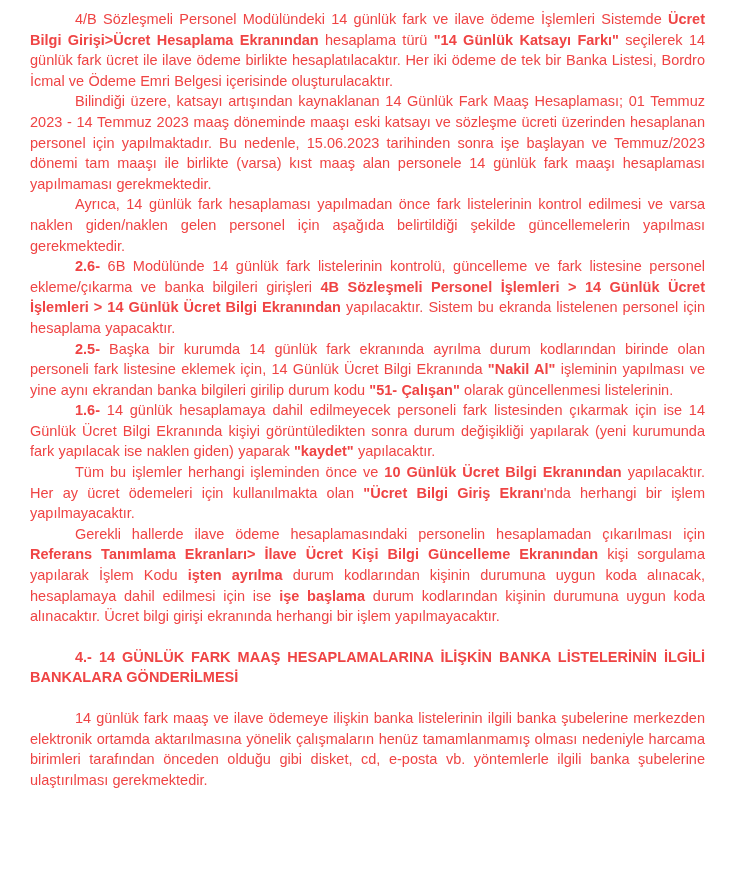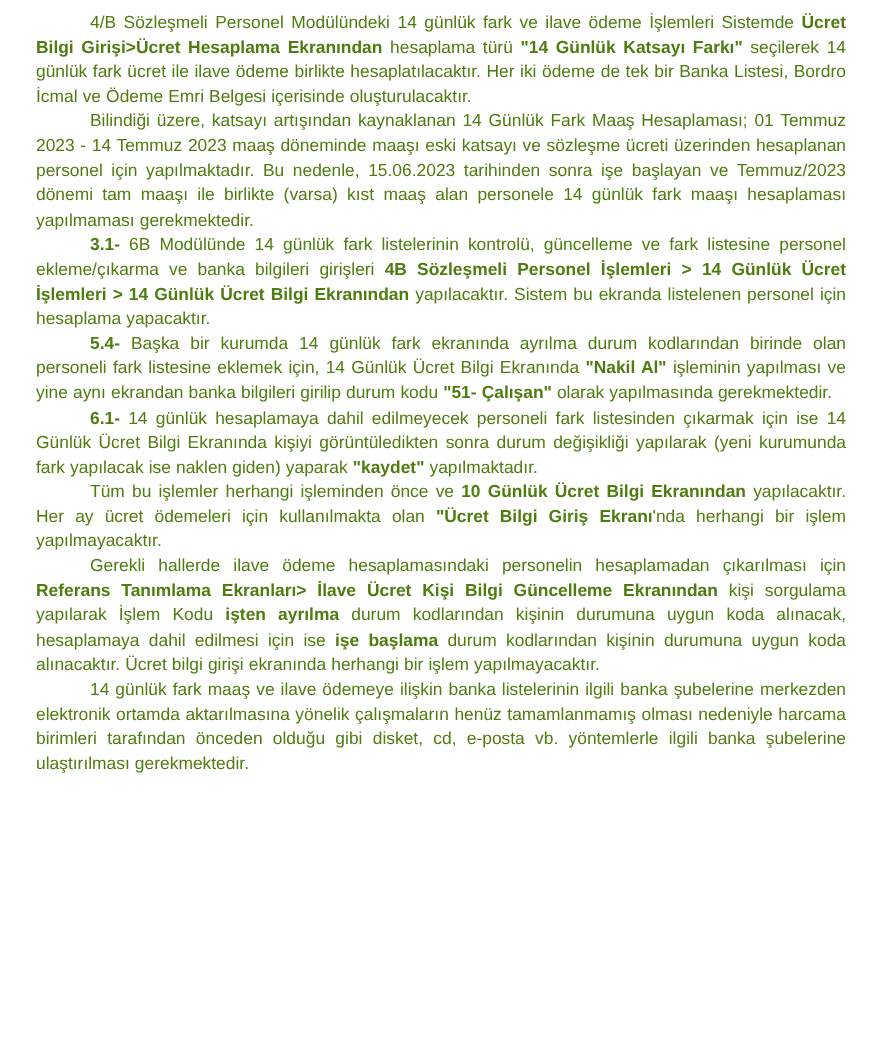--- a/index.html
+++ b/index.html
@@ -5,21 +5,21 @@
   html, body {
     margin: 0;
     padding: 0;
     background: #ffffff;
   }
   .page {
     position: relative;
     width: 731px;
     height: 873px;
     background: #ffffff;
-    color: #4d7c0f;
+    color: #ef4444;
     font-family: "Liberation Sans", sans-serif;
     font-size: 14.5px;
     line-height: 20.6px;
     box-sizing: border-box;
     padding: 9px 26px 0 30px;
     overflow: hidden;
   }
   .para {
     margin: 0;
     text-align: justify;
@@ -34,20 +34,22 @@
     font-weight: bold;
   }
 </style>
 </head>
 <body>
 
 <div class="page">
   <div>
       <p class="para"><span>4/B Sözleşmeli Personel Modülündeki 14 günlük fark ve ilave ödeme İşlemleri Sistemde </span><b>Ücret Bilgi Girişi&gt;Ücret Hesaplama Ekranından</b><span> hesaplama türü </span><b>"14 Günlük Katsayı Farkı"</b><span> seçilerek 14 günlük fark ücret ile ilave ödeme birlikte hesaplatılacaktır. Her iki ödeme de tek bir Banka Listesi, Bordro İcmal ve Ödeme Emri Belgesi içerisinde oluşturulacaktır.</span></p>
       <p class="para"><span>Bilindiği üzere, katsayı artışından kaynaklanan 14 Günlük Fark Maaş Hesaplaması; 01 Temmuz 2023 - 14 Temmuz 2023 maaş döneminde maaşı eski katsayı ve sözleşme ücreti üzerinden hesaplanan personel için yapılmaktadır. Bu nedenle, 15.06.2023 tarihinden sonra işe başlayan ve Temmuz/2023 dönemi tam maaşı ile birlikte (varsa) kıst maaş alan personele 14 günlük fark maaşı hesaplaması yapılmaması gerekmektedir.</span></p>
-      <p class="para"><b>3.1-</b><span> 6B Modülünde 14 günlük fark listelerinin kontrolü, güncelleme ve fark listesine personel ekleme/çıkarma ve banka bilgileri girişleri </span><b>4B Sözleşmeli Personel İşlemleri &gt; 14 Günlük Ücret İşlemleri &gt; 14 Günlük Ücret Bilgi Ekranından</b><span> yapılacaktır. Sistem bu ekranda listelenen personel için hesaplama yapacaktır.</span></p>
-      <p class="para"><b>5.4-</b><span> Başka bir kurumda 14 günlük fark ekranında ayrılma durum kodlarından birinde olan personeli fark listesine eklemek için, 14 Günlük Ücret Bilgi Ekranında </span><b>"Nakil Al"</b><span> işleminin yapılması ve yine aynı ekrandan banka bilgileri girilip durum kodu </span><b>"51- Çalışan"</b><span> olarak yapılmasında gerekmektedir.</span></p>
-      <p class="para"><b>6.1-</b><span> 14 günlük hesaplamaya dahil edilmeyecek personeli fark listesinden çıkarmak için ise 14 Günlük Ücret Bilgi Ekranında kişiyi görüntüledikten sonra durum değişikliği yapılarak (yeni kurumunda fark yapılacak ise naklen giden) yaparak </span><b>"kaydet"</b><span> yapılmaktadır.</span></p>
+      <p class="para"><span>Ayrıca, 14 günlük fark hesaplaması yapılmadan önce fark listelerinin kontrol edilmesi ve varsa naklen giden/naklen gelen personel için aşağıda belirtildiği şekilde güncellemelerin yapılması gerekmektedir.</span></p>
+      <p class="para"><b>2.6-</b><span> 6B Modülünde 14 günlük fark listelerinin kontrolü, güncelleme ve fark listesine personel ekleme/çıkarma ve banka bilgileri girişleri </span><b>4B Sözleşmeli Personel İşlemleri &gt; 14 Günlük Ücret İşlemleri &gt; 14 Günlük Ücret Bilgi Ekranından</b><span> yapılacaktır. Sistem bu ekranda listelenen personel için hesaplama yapacaktır.</span></p>
+      <p class="para"><b>2.5-</b><span> Başka bir kurumda 14 günlük fark ekranında ayrılma durum kodlarından birinde olan personeli fark listesine eklemek için, 14 Günlük Ücret Bilgi Ekranında </span><b>"Nakil Al"</b><span> işleminin yapılması ve yine aynı ekrandan banka bilgileri girilip durum kodu </span><b>"51- Çalışan"</b><span> olarak güncellenmesi listelerinin.</span></p>
+      <p class="para"><b>1.6-</b><span> 14 günlük hesaplamaya dahil edilmeyecek personeli fark listesinden çıkarmak için ise 14 Günlük Ücret Bilgi Ekranında kişiyi görüntüledikten sonra durum değişikliği yapılarak (yeni kurumunda fark yapılacak ise naklen giden) yaparak </span><b>"kaydet"</b><span> yapılacaktır.</span></p>
       <p class="para"><span>Tüm bu işlemler herhangi işleminden önce ve </span><b>10 Günlük Ücret Bilgi Ekranından</b><span> yapılacaktır. Her ay ücret ödemeleri için kullanılmakta olan </span><b>"Ücret Bilgi Giriş Ekranı</b><span>'nda herhangi bir işlem yapılmayacaktır.</span></p>
       <p class="para"><span>Gerekli hallerde ilave ödeme hesaplamasındaki personelin hesaplamadan çıkarılması için </span><b>Referans Tanımlama Ekranları&gt; İlave Ücret Kişi Bilgi Güncelleme Ekranından</b><span> kişi sorgulama yapılarak İşlem Kodu </span><b>işten ayrılma</b><span> durum kodlarından kişinin durumuna uygun koda alınacak, hesaplamaya dahil edilmesi için ise </span><b>işe başlama</b><span> durum kodlarından kişinin durumuna uygun koda alınacaktır. Ücret bilgi girişi ekranında herhangi bir işlem yapılmayacaktır.</span></p>
+      <p class="para heading"><b>4.- 14 GÜNLÜK FARK MAAŞ HESAPLAMALARINA İLİŞKİN BANKA LİSTELERİNİN İLGİLİ BANKALARA GÖNDERİLMESİ</b></p>
       <p class="para"><span>14 günlük fark maaş ve ilave ödemeye ilişkin banka listelerinin ilgili banka şubelerine merkezden elektronik ortamda aktarılmasına yönelik çalışmaların henüz tamamlanmamış olması nedeniyle harcama birimleri tarafından önceden olduğu gibi disket, cd, e-posta vb. yöntemlerle ilgili banka şubelerine ulaştırılması gerekmektedir.</span></p>
     </div>
 </div>
 
 </body></html>

